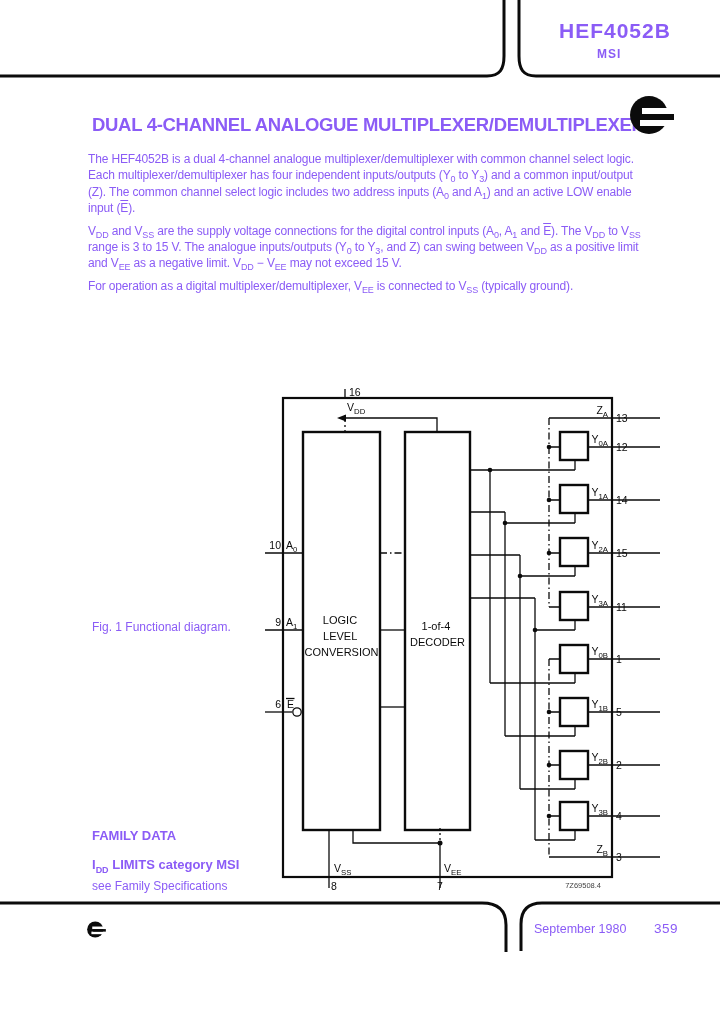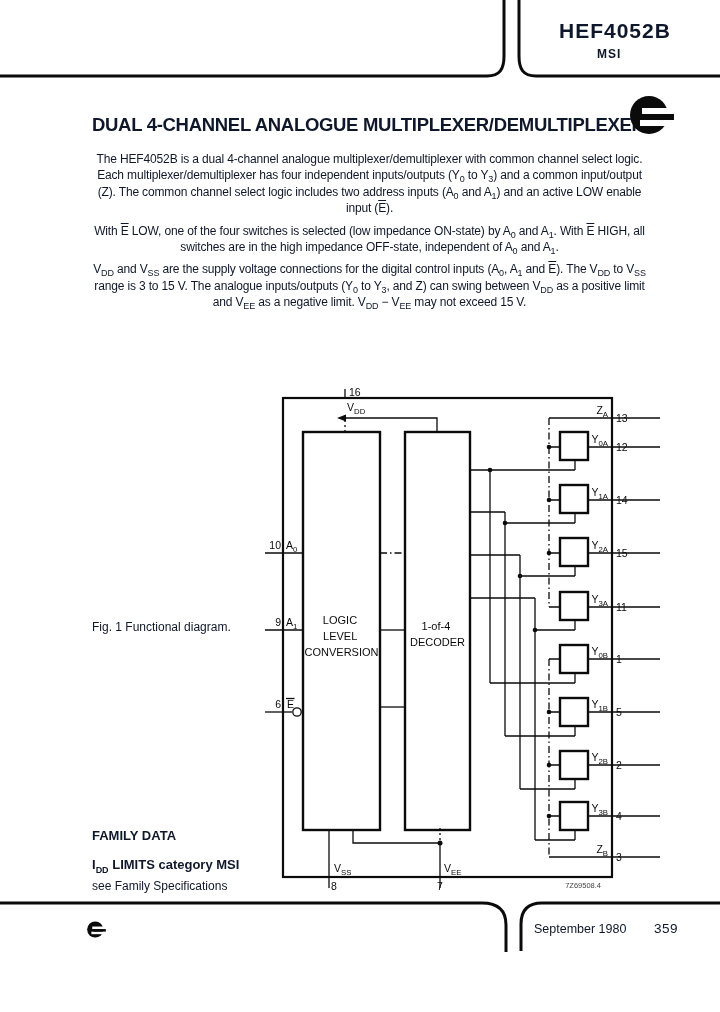--- a/index.html
+++ b/index.html
@@ -1,23 +1,23 @@
 <!DOCTYPE html>
 <html><head>
 <meta charset="utf-8">
 <style>
   html,body{margin:0;padding:0;background:#e8e8e8;}
   .page{position:relative;width:720px;height:1012px;background:#fff;overflow:hidden;
-        font-family:"Liberation Sans",sans-serif;color:#0f172a;}
+        font-family:"Liberation Sans",sans-serif;color:#8b5cf6;}
   svg{display:block;}
   .abs{position:absolute;}
   .hdr-part{left:559px;top:19px;font-size:21px;letter-spacing:1px;font-weight:600;}
   .hdr-msi{left:597px;top:47px;font-size:12px;font-weight:700;letter-spacing:1px;}
   .page-title{left:92px;top:102px;font-size:18.5px;font-weight:700;letter-spacing:-0.3px;white-space:nowrap;}
-  .paras{left:88px;top:151px;width:563px;text-align:center;}
+  .paras{left:88px;top:151px;width:563px;}
   .paras p{margin:0 0 6px 0;font-size:12px;line-height:16.4px;letter-spacing:-0.15px;}
   sub{font-size:9px;line-height:0;}
   .ov{text-decoration:overline;}
   .fig-caption{left:92px;top:620px;font-size:12px;}
   .family-heading{left:92px;top:828px;font-size:13px;font-weight:700;}
   .family-limits{left:92px;top:857px;font-size:13px;font-weight:700;}
   .family-note{left:92px;top:879px;font-size:12px;}
   .ft-approval{left:112px;top:923px;font-size:12px;}
   .ft-date{left:534px;top:922px;font-size:12.5px;}
   .ft-page{left:654px;top:921px;font-size:13.5px;font-weight:400;letter-spacing:.5px;}
@@ -50,22 +50,22 @@
 
   <svg class="abs" style="left:630px;top:95px;" width="44" height="40" viewBox="0 0 44 40">
     <circle cx="19" cy="20" r="19" fill="#0b0b0b"></circle>
     <rect x="12" y="13" width="32" height="6" fill="#fff"></rect>
     <rect x="10" y="25" width="34" height="6" fill="#fff"></rect>
     <rect x="14" y="19" width="30" height="6" fill="#0b0b0b"></rect>
   </svg>
 
   <div class="abs paras">
     <p>The HEF4052B is a dual 4-channel analogue multiplexer/demultiplexer with common channel select logic. Each multiplexer/demultiplexer has four independent inputs/outputs (Y<sub>0</sub> to Y<sub>3</sub>) and a common input/output (Z). The common channel select logic includes two address inputs (A<sub>0</sub> and A<sub>1</sub>) and an active LOW enable input (<span class="ov">E</span>).</p>
-    <p>With <span class="ov">E</span> LOW, one of the four switches is selected (low impedance ON-state) by A<sub>0</sub> and A<sub>1</sub>. With <span class="ov">E</span> HIGH, all switches are in the high impedance OFF-state, independent of A<sub>0</sub> and A<sub>1</sub>.</p>
     <p>V<sub>DD</sub> and V<sub>SS</sub> are the supply voltage connections for the digital control inputs (A<sub>0</sub>, A<sub>1</sub> and <span class="ov">E</span>). The V<sub>DD</sub> to V<sub>SS</sub> range is 3 to 15 V. The analogue inputs/outputs (Y<sub>0</sub> to Y<sub>3</sub>, and Z) can swing between V<sub>DD</sub> as a positive limit and V<sub>EE</sub> as a negative limit. V<sub>DD</sub> − V<sub>EE</sub> may not exceed 15 V.</p>
+    <p>For operation as a digital multiplexer/demultiplexer, V<sub>EE</sub> is connected to V<sub>SS</sub> (typically ground).</p>
   </div>
 
   <div class="abs fig-caption">Fig. 1  Functional diagram.</div>
 
   <svg class="abs" style="left:255px;top:385px;" width="440" height="515" viewBox="255 385 440 515">
 
     <rect x="283" y="398" width="329" height="479" fill="none" stroke="#0b0b0b" stroke-width="2.2"></rect>
 
     <g>
       <line class="wire" x1="345" y1="389" x2="345" y2="399"></line>

